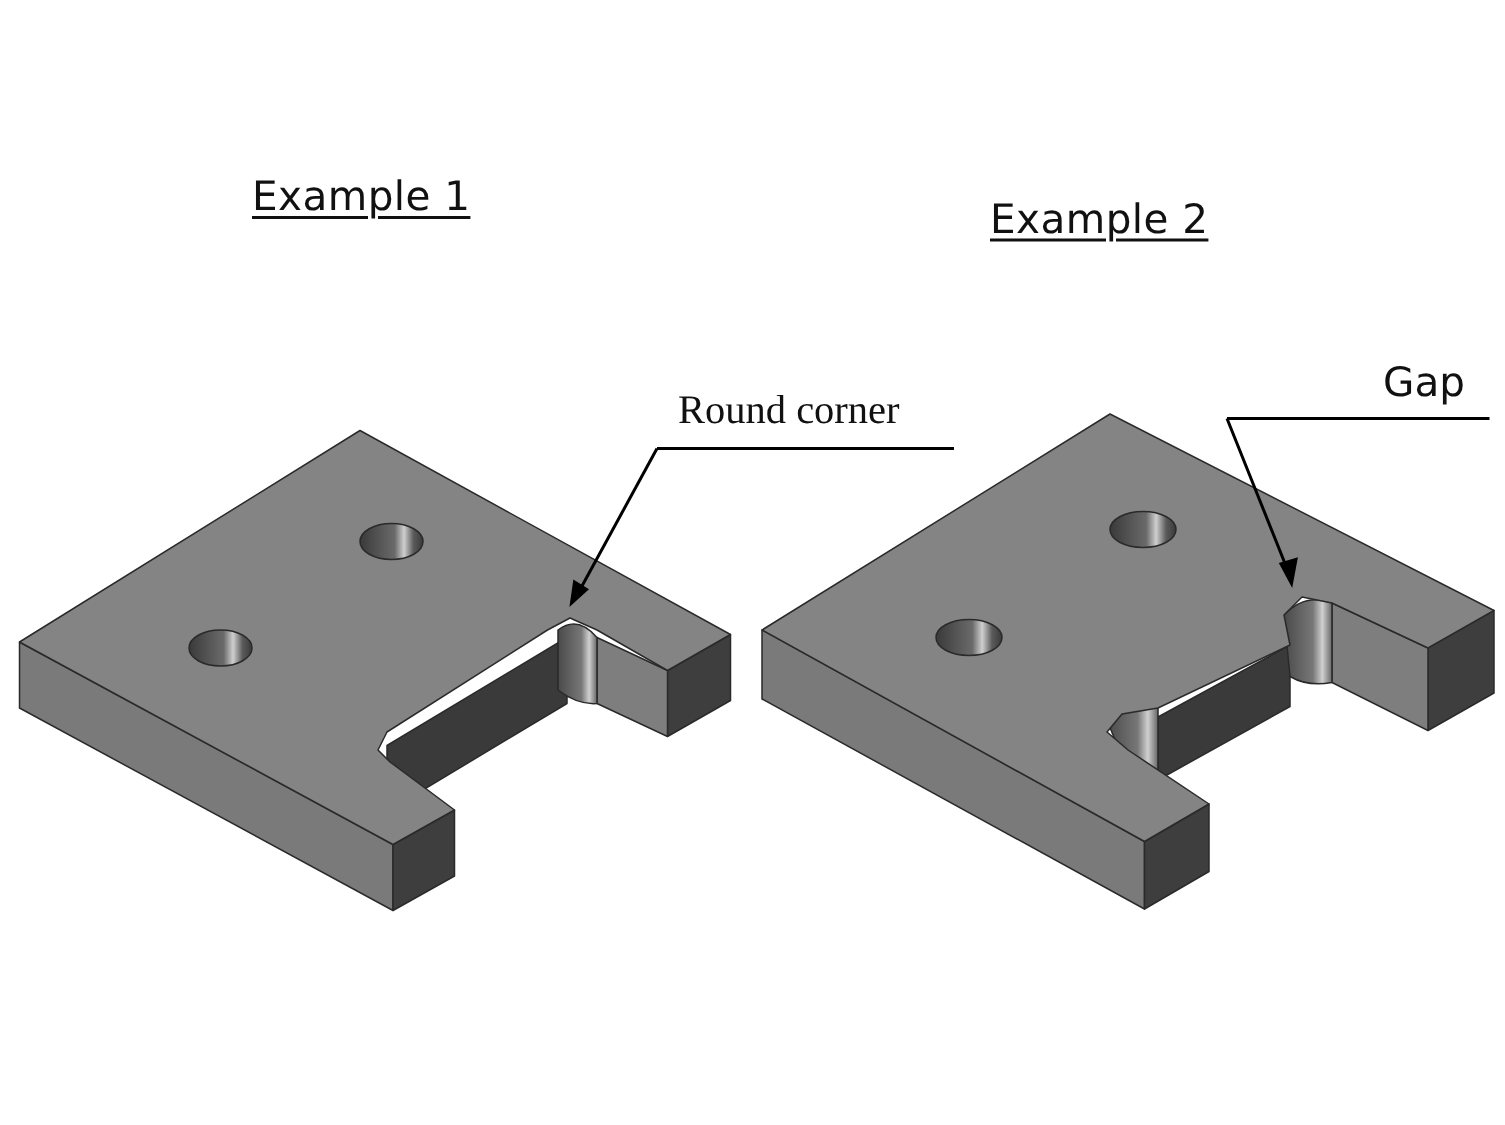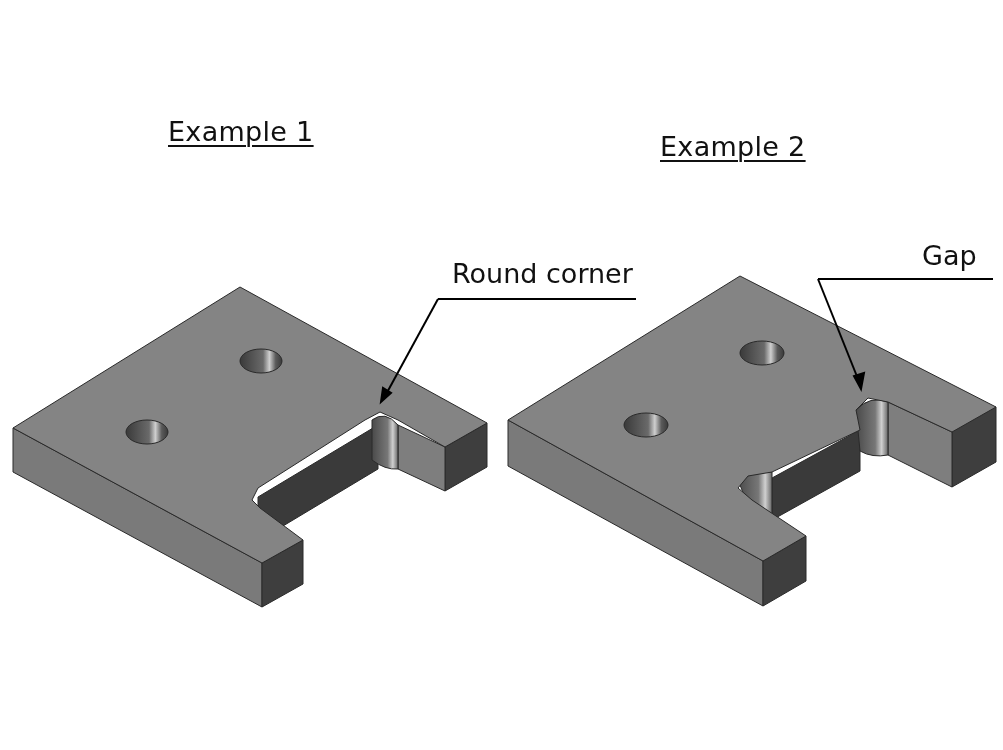--- a/index.html
+++ b/index.html
@@ -9,21 +9,21 @@
            text-underline-offset: 4px; text-decoration-thickness: 2px; letter-spacing: 0.3px; }
   .callout { position: absolute; font-size: 27px; color: #111; }
   svg { position: absolute; left: 0; top: 0; }
 </style>
 </head>
 <body>
 
 <div class="title" style="left:168px; top:116px;">Example 1</div>
 <div class="title" style="left:660px; top:116px;margin-top:15px;">Example 2</div>
 
-<div class="callout" style="left:452px; top:258px;">Round corner</div>
+<div class="callout" style="left:452px; top:258px;font-family:Liberation Serif, serif;">Round corner</div>
 <div class="callout" style="left:922px; top:240px;">Gap</div>
 
 <svg width="1003" height="750" viewBox="0 0 1003 750">
   <defs>
     <linearGradient id="holeGrad" x1="0" x2="1" y1="0" y2="0">
       <stop offset="0" stop-color="#3a3a3a"></stop>
       <stop offset="0.55" stop-color="#6a6a6a"></stop>
       <stop offset="0.7" stop-color="#cfcfcf"></stop>
       <stop offset="0.85" stop-color="#5a5a5a"></stop>
       <stop offset="1" stop-color="#3a3a3a"></stop>

